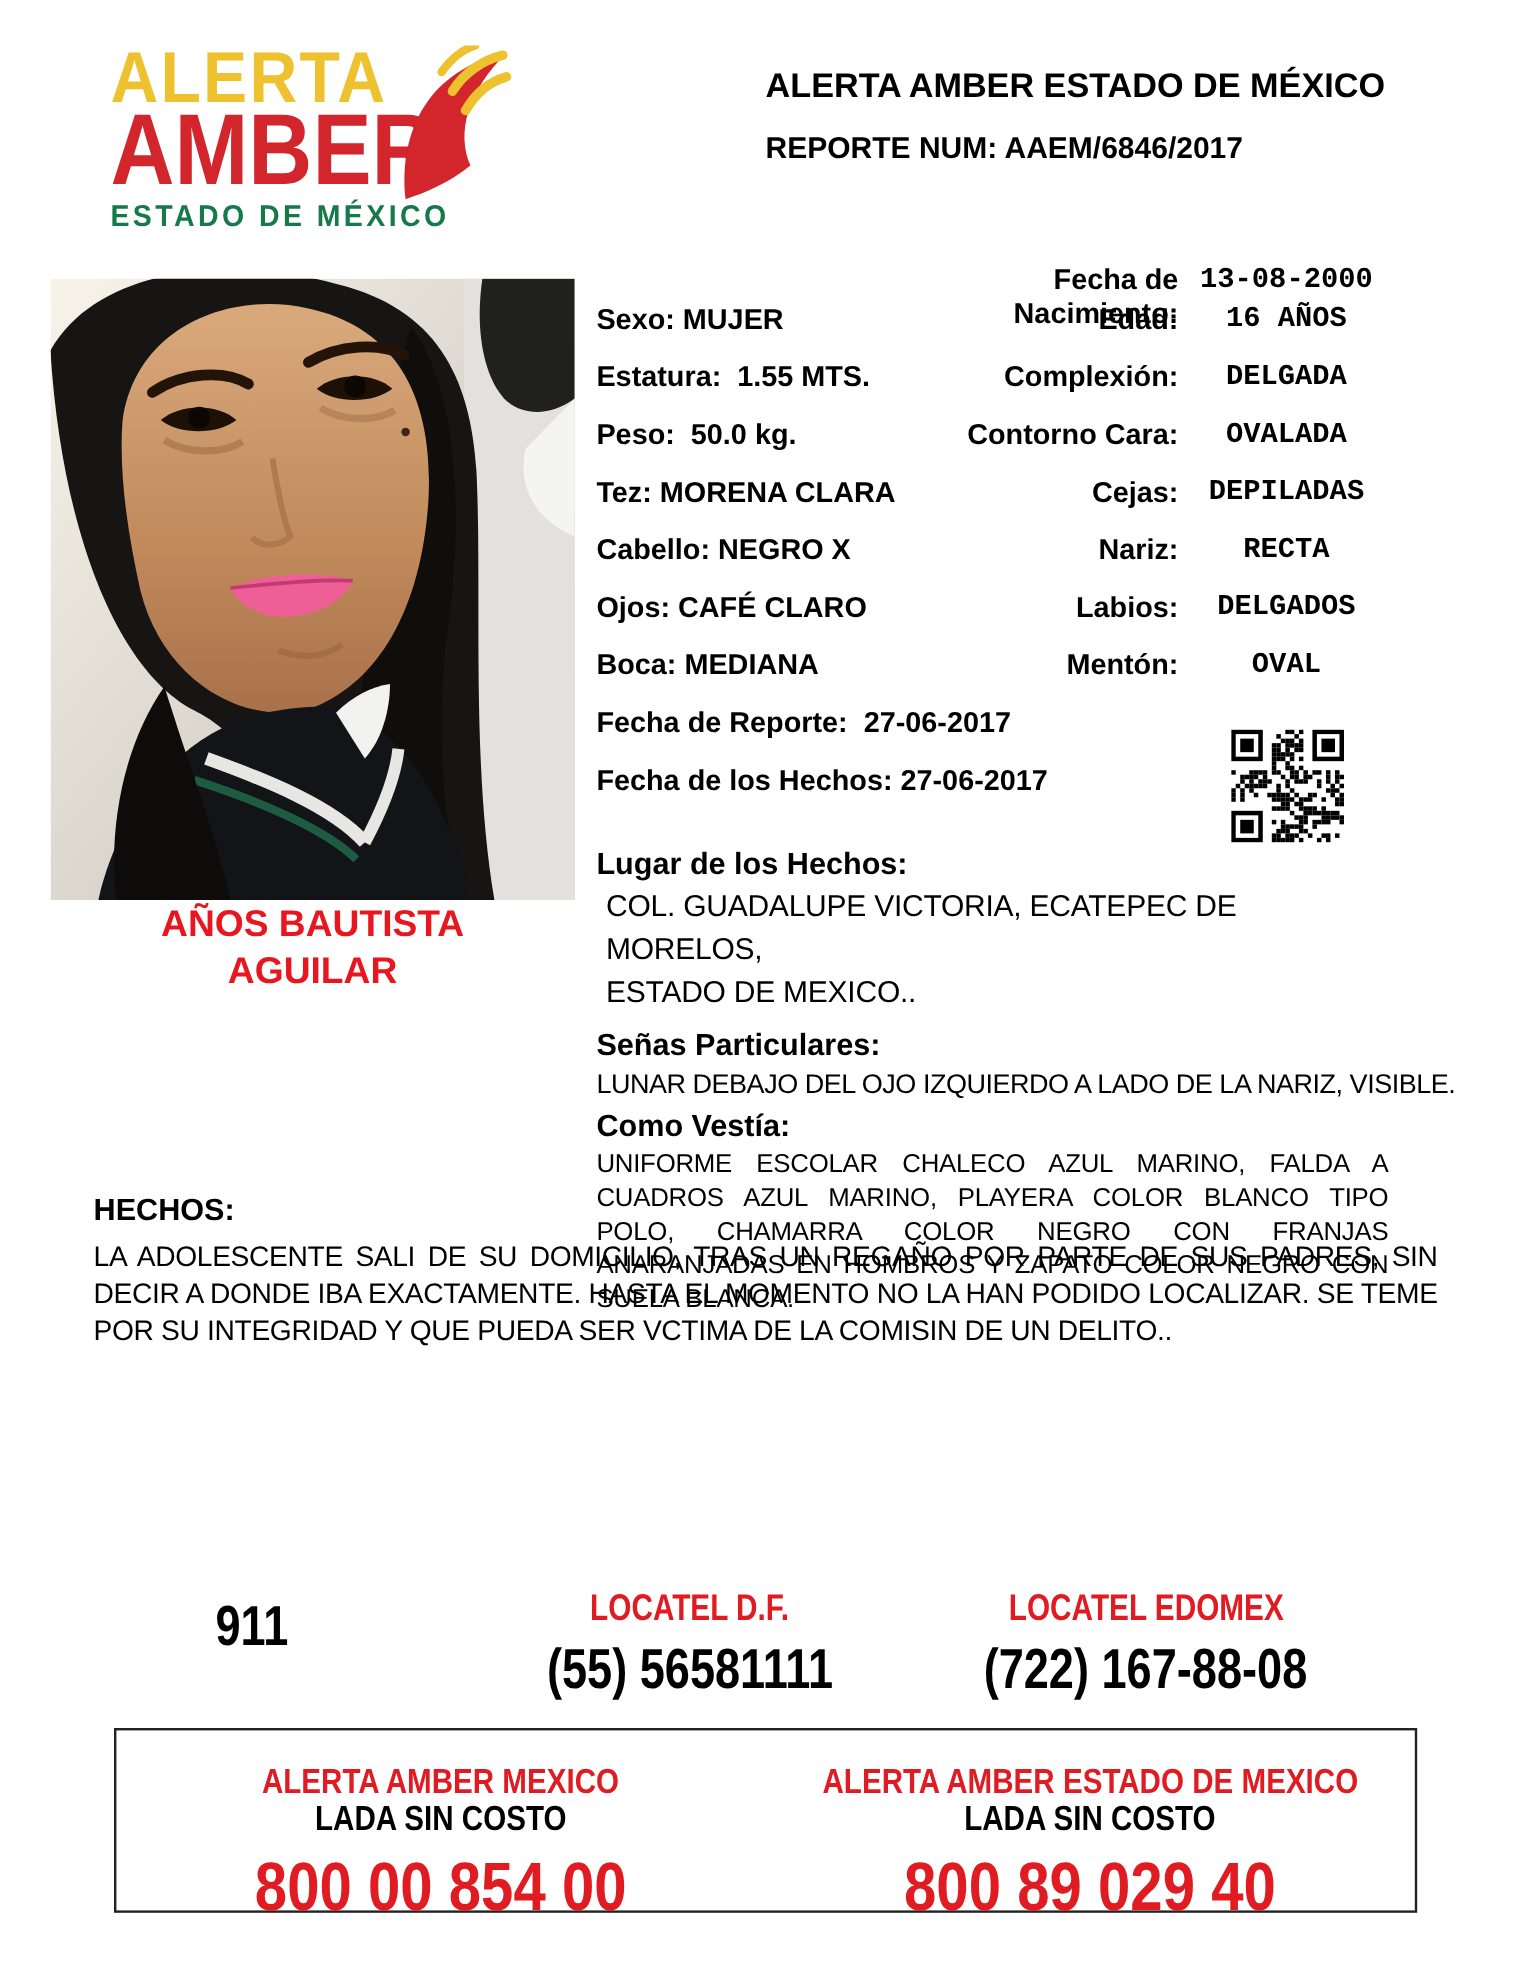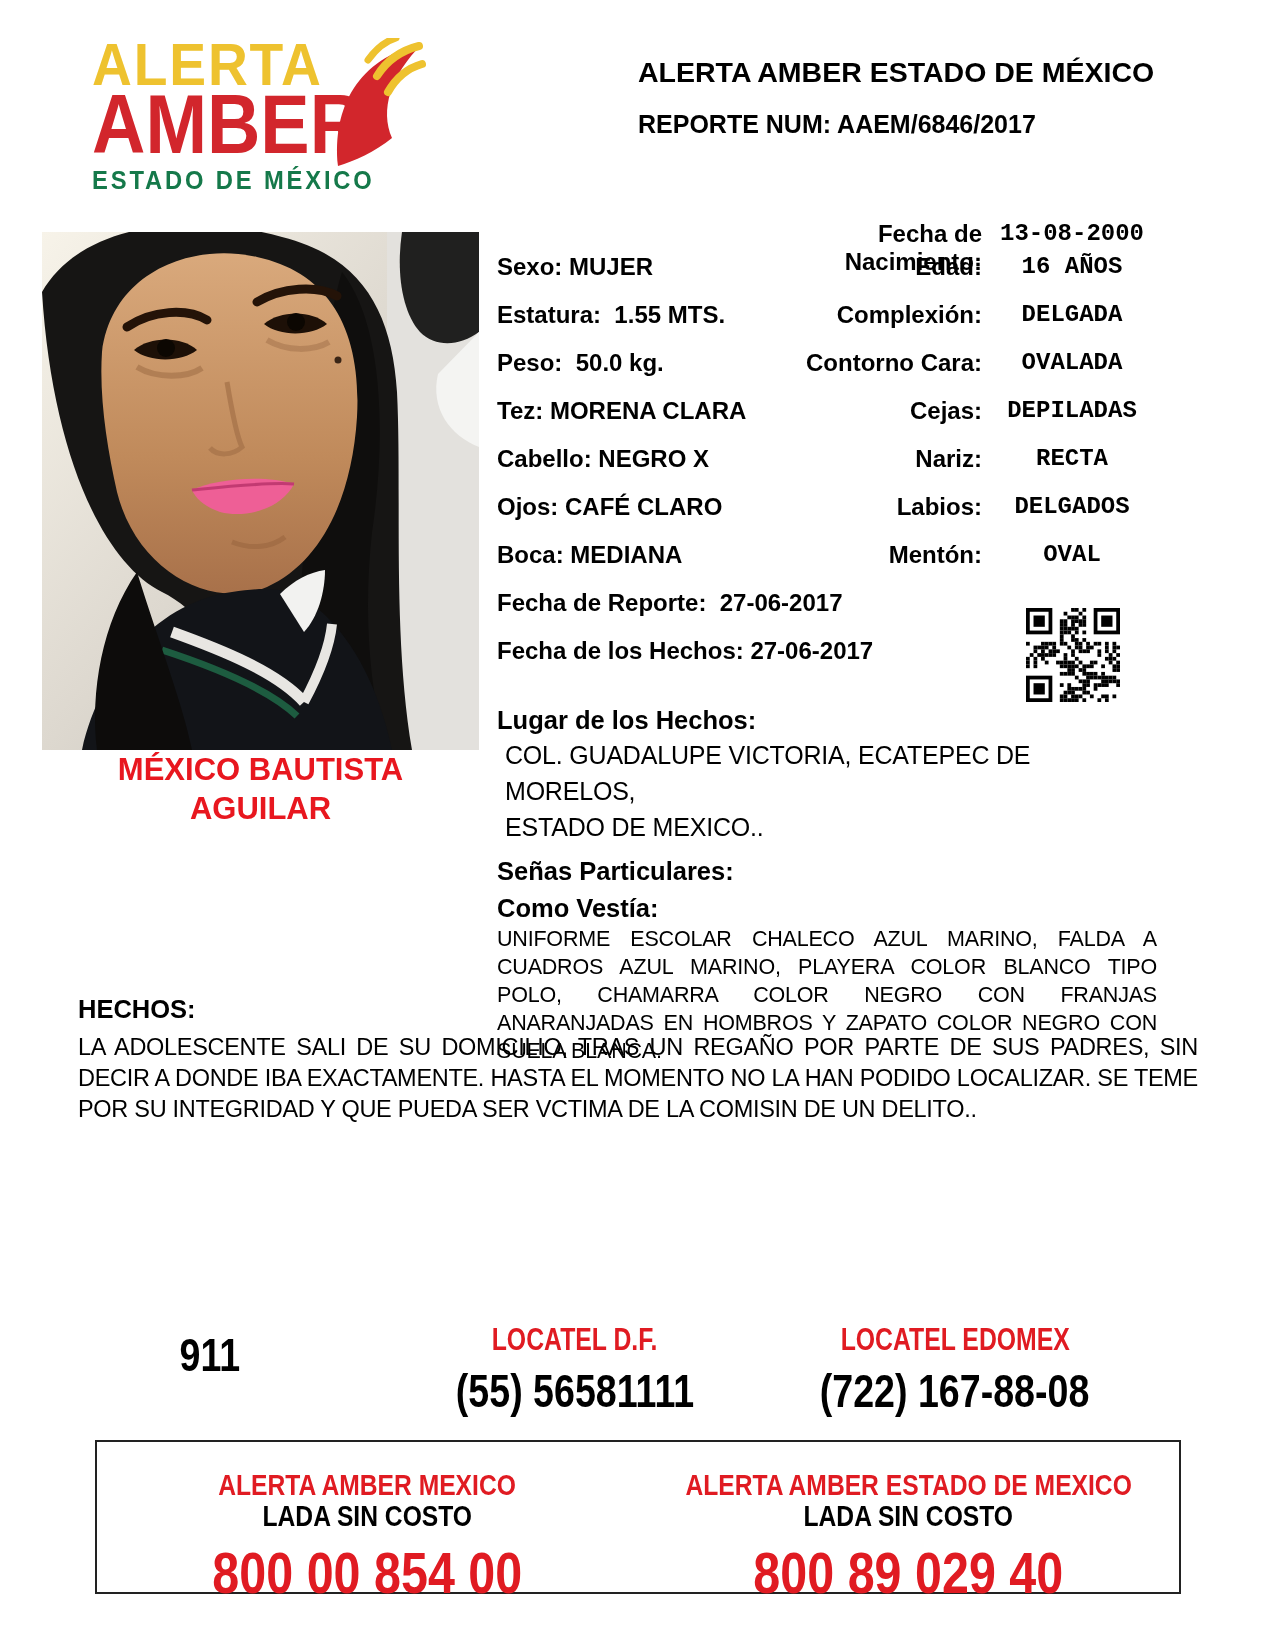--- a/index.html
+++ b/index.html
@@ -132,21 +132,21 @@
       <path d="M40,518 C60,430 120,370 190,360 C240,352 260,360 285,385 C320,420 340,470 350,518 Z" fill="#121418"></path>
       <path d="M238,362 C252,348 268,340 283,338 C283,360 276,385 262,400 Z" fill="#f2f2f0"></path>
       <path d="M130,400 C180,418 235,440 262,470" stroke="#e8e6e2" stroke-width="11" fill="none"></path>
       <path d="M262,470 C278,440 288,412 290,392" stroke="#e8e6e2" stroke-width="10" fill="none"></path>
       <path d="M120,418 C175,436 228,458 255,484" stroke="#1d5c40" stroke-width="7" fill="none"></path>
       <path d="M95,340 C120,420 140,470 150,518 L55,518 C48,460 60,390 95,340 Z" fill="#0d0c0b"></path>
     </svg>
   </div>
 
   <div class="name">
-    <div>MÉXICO BAUTISTA</div>
+    <div>AÑOS BAUTISTA</div>
     <div>AGUILAR</div>
   </div>
 
   <div class="info">
     <div class="irow first">
       <div class="ileft"></div>
       <div class="iright">
           <span class="lbl">Fecha de Nacimiento:</span>
           <span class="val">13-08-2000</span>
         </div>
@@ -205,20 +205,21 @@
     <div class="idate">Fecha de los Hechos: 27-06-2017</div>
 
     <div class="lugar">
       <div class="sec-heading">Lugar de los Hechos:</div>
       <div class="lugar-line">COL. GUADALUPE VICTORIA, ECATEPEC DE MORELOS,</div>
       <div class="lugar-line">ESTADO DE MEXICO..</div>
     </div>
 
     <div class="senas">
       <div class="sec-heading">Señas Particulares:</div>
+      <div class="senas-body">LUNAR DEBAJO DEL OJO IZQUIERDO A LADO DE LA NARIZ, VISIBLE.</div>
     </div>
 
     <div class="vestia">
       <div class="sec-heading">Como Vestía:</div>
       <div class="vestia-body">UNIFORME  ESCOLAR CHALECO AZUL MARINO, FALDA A CUADROS AZUL MARINO, PLAYERA  COLOR BLANCO TIPO POLO, CHAMARRA COLOR NEGRO CON FRANJAS ANARANJADAS EN HOMBROS Y ZAPATO  COLOR NEGRO CON SUELA BLANCA.</div>
     </div>
   </div>
 
   <div class="qr">
     <svg viewBox="0 0 100 100" width="94" height="94">

